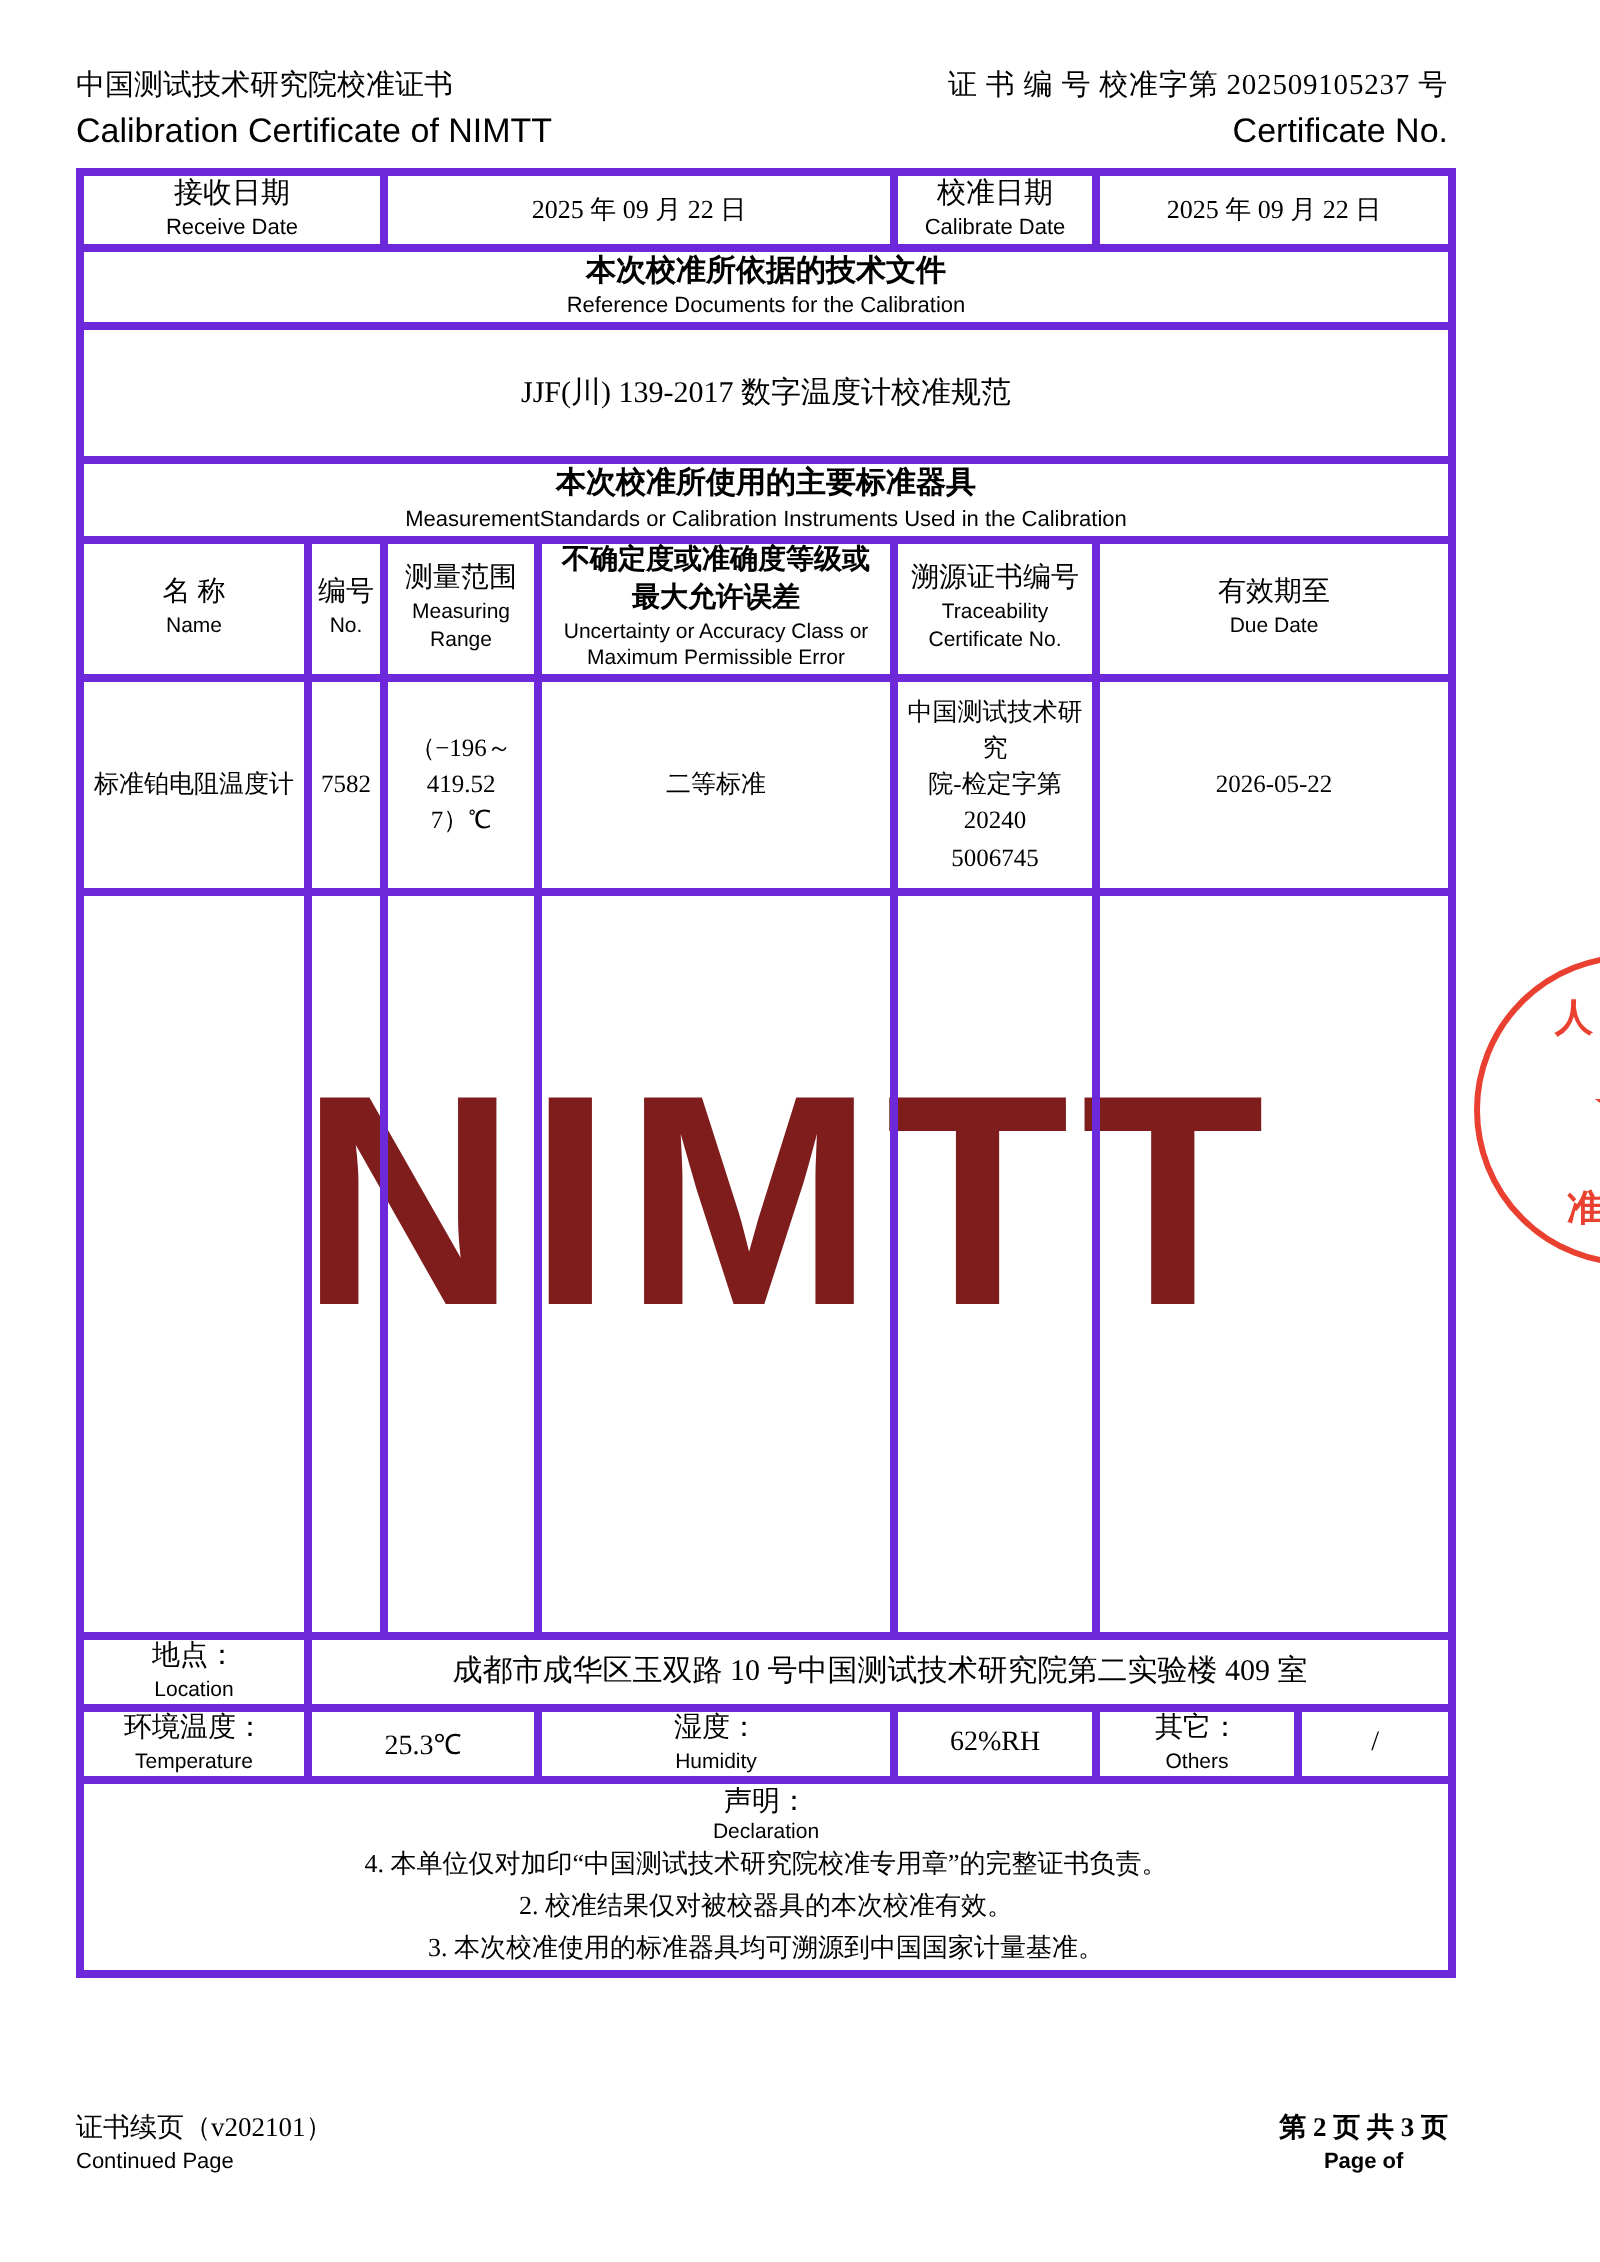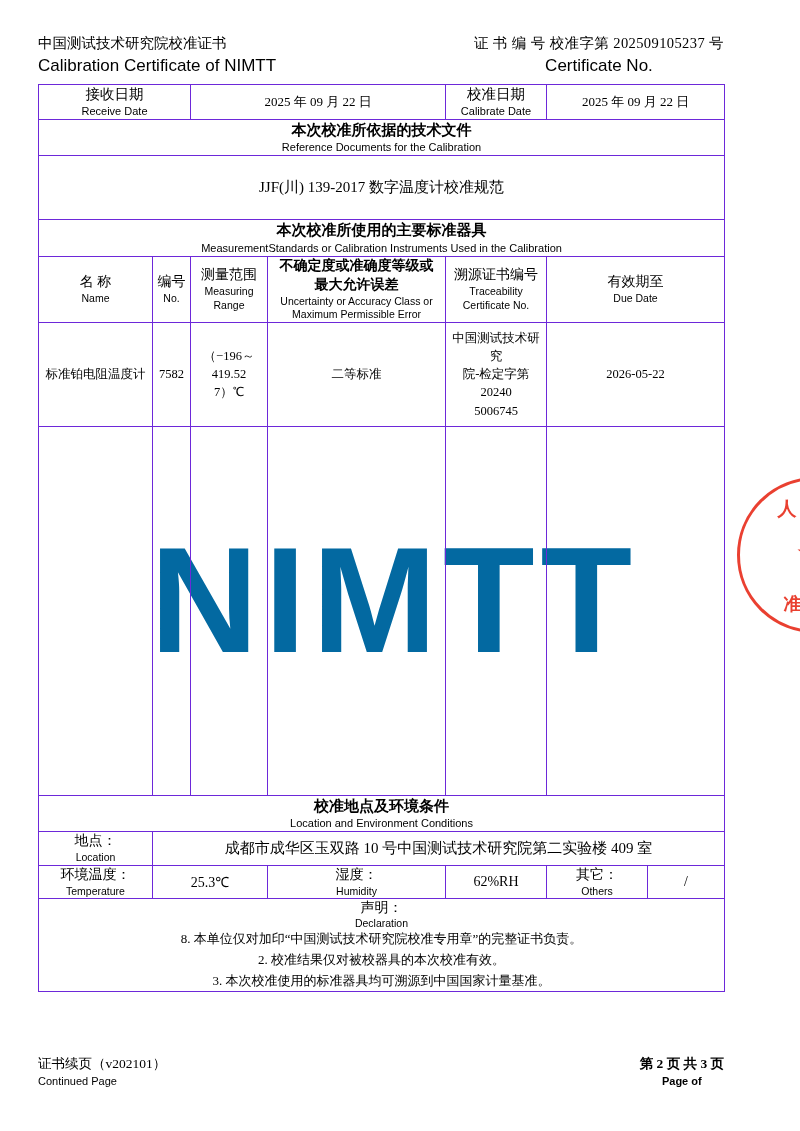--- a/index.html
+++ b/index.html
@@ -35,34 +35,34 @@
   .hdr-left .cn, .hdr-right .cn {
     font-size: 14.5px;
     line-height: 1.35;
     font-family: "Liberation Serif", serif;
   }
   .hdr-left .en, .hdr-right .en {
     font-size: 17px;
     line-height: 1.4;
     font-family: "Liberation Sans", sans-serif;
   }
-  .hdr-right { text-align: center; }
+  .hdr-right { text-align: right; }
   .hdr-right .cn { letter-spacing: 0.4px; }
 
   
   .tbl {
     position: absolute;
     top: 84px;
     left: 38px;
     width: 686px;
     border-collapse: collapse;
     table-layout: fixed;
   }
   .tbl td {
-    border: 1px solid #6d28d9;
+    border: 4px solid #6d28d9;
     padding: 0;
     vertical-align: middle;
     text-align: center;
   }
   .cn { font-family: "Liberation Serif", serif; }
   .en { font-family: "Liberation Sans", sans-serif; }
 
   .lbl-cell { padding: 6px 4px; }
   .lbl-cn { font-size: 14.5px; line-height: 1.3; }
   .lbl-en { font-size: 11px; line-height: 1.35; }
@@ -145,21 +145,21 @@
     position: absolute;
     left: 150px;
     top: 500px;
     width: 470px;
     height: 200px;
     pointer-events: none;
     user-select: none;
     font-family: "Liberation Sans", sans-serif;
     font-size: 150px;
     font-weight: bold;
-    color: #0369a1;
+    color: #7f1d1d;
     letter-spacing: 6px;
     line-height: 200px;
     text-align: center;
     z-index: 0;
   }
 
   
   .seal {
     position: absolute;
     left: 737px;
@@ -311,26 +311,20 @@
 
     <tr class="blank-row">
       <td>&nbsp;</td>
       <td>&nbsp;</td>
       <td>&nbsp;</td>
       <td>&nbsp;</td>
       <td>&nbsp;</td>
       <td colspan="2">&nbsp;</td>
     </tr>
 
-    <tr>
-      <td class="band" colspan="7">
-        <div class="band-cn cn">校准地点及环境条件</div>
-        <div class="band-en en">Location and Environment Conditions</div>
-      </td>
-    </tr>
 
     <tr>
       <td class="loc-lbl">
         <div class="lbl-cn cn">地点：</div>
         <div class="lbl-en en">Location</div>
       </td>
       <td class="loc-val" colspan="6">成都市成华区玉双路 10 号中国测试技术研究院第二实验楼 409 室</td>
     </tr>
 
     <tr>
@@ -348,21 +342,21 @@
         <div class="lbl-cn cn">其它：</div>
         <div class="lbl-en en">Others</div>
       </td>
       <td class="env-val" style="border-left:none">/</td>
     </tr>
 
     <tr>
       <td class="decl-cell" colspan="7">
         <div class="decl-title-cn cn">声明：</div>
         <div class="decl-title-en">Declaration</div>
-        <div class="decl-line">8. 本单位仅对加印“中国测试技术研究院校准专用章”的完整证书负责。</div>
+        <div class="decl-line">4. 本单位仅对加印“中国测试技术研究院校准专用章”的完整证书负责。</div>
         <div class="decl-line">2. 校准结果仅对被校器具的本次校准有效。</div>
         <div class="decl-line">3. 本次校准使用的标准器具均可溯源到中国国家计量基准。</div>
       </td>
     </tr>
   </tbody>
     </table>
 
   <div class="footer">
     <div class="footer-left">
       <div class="cn">证书续页（v202101）</div>

